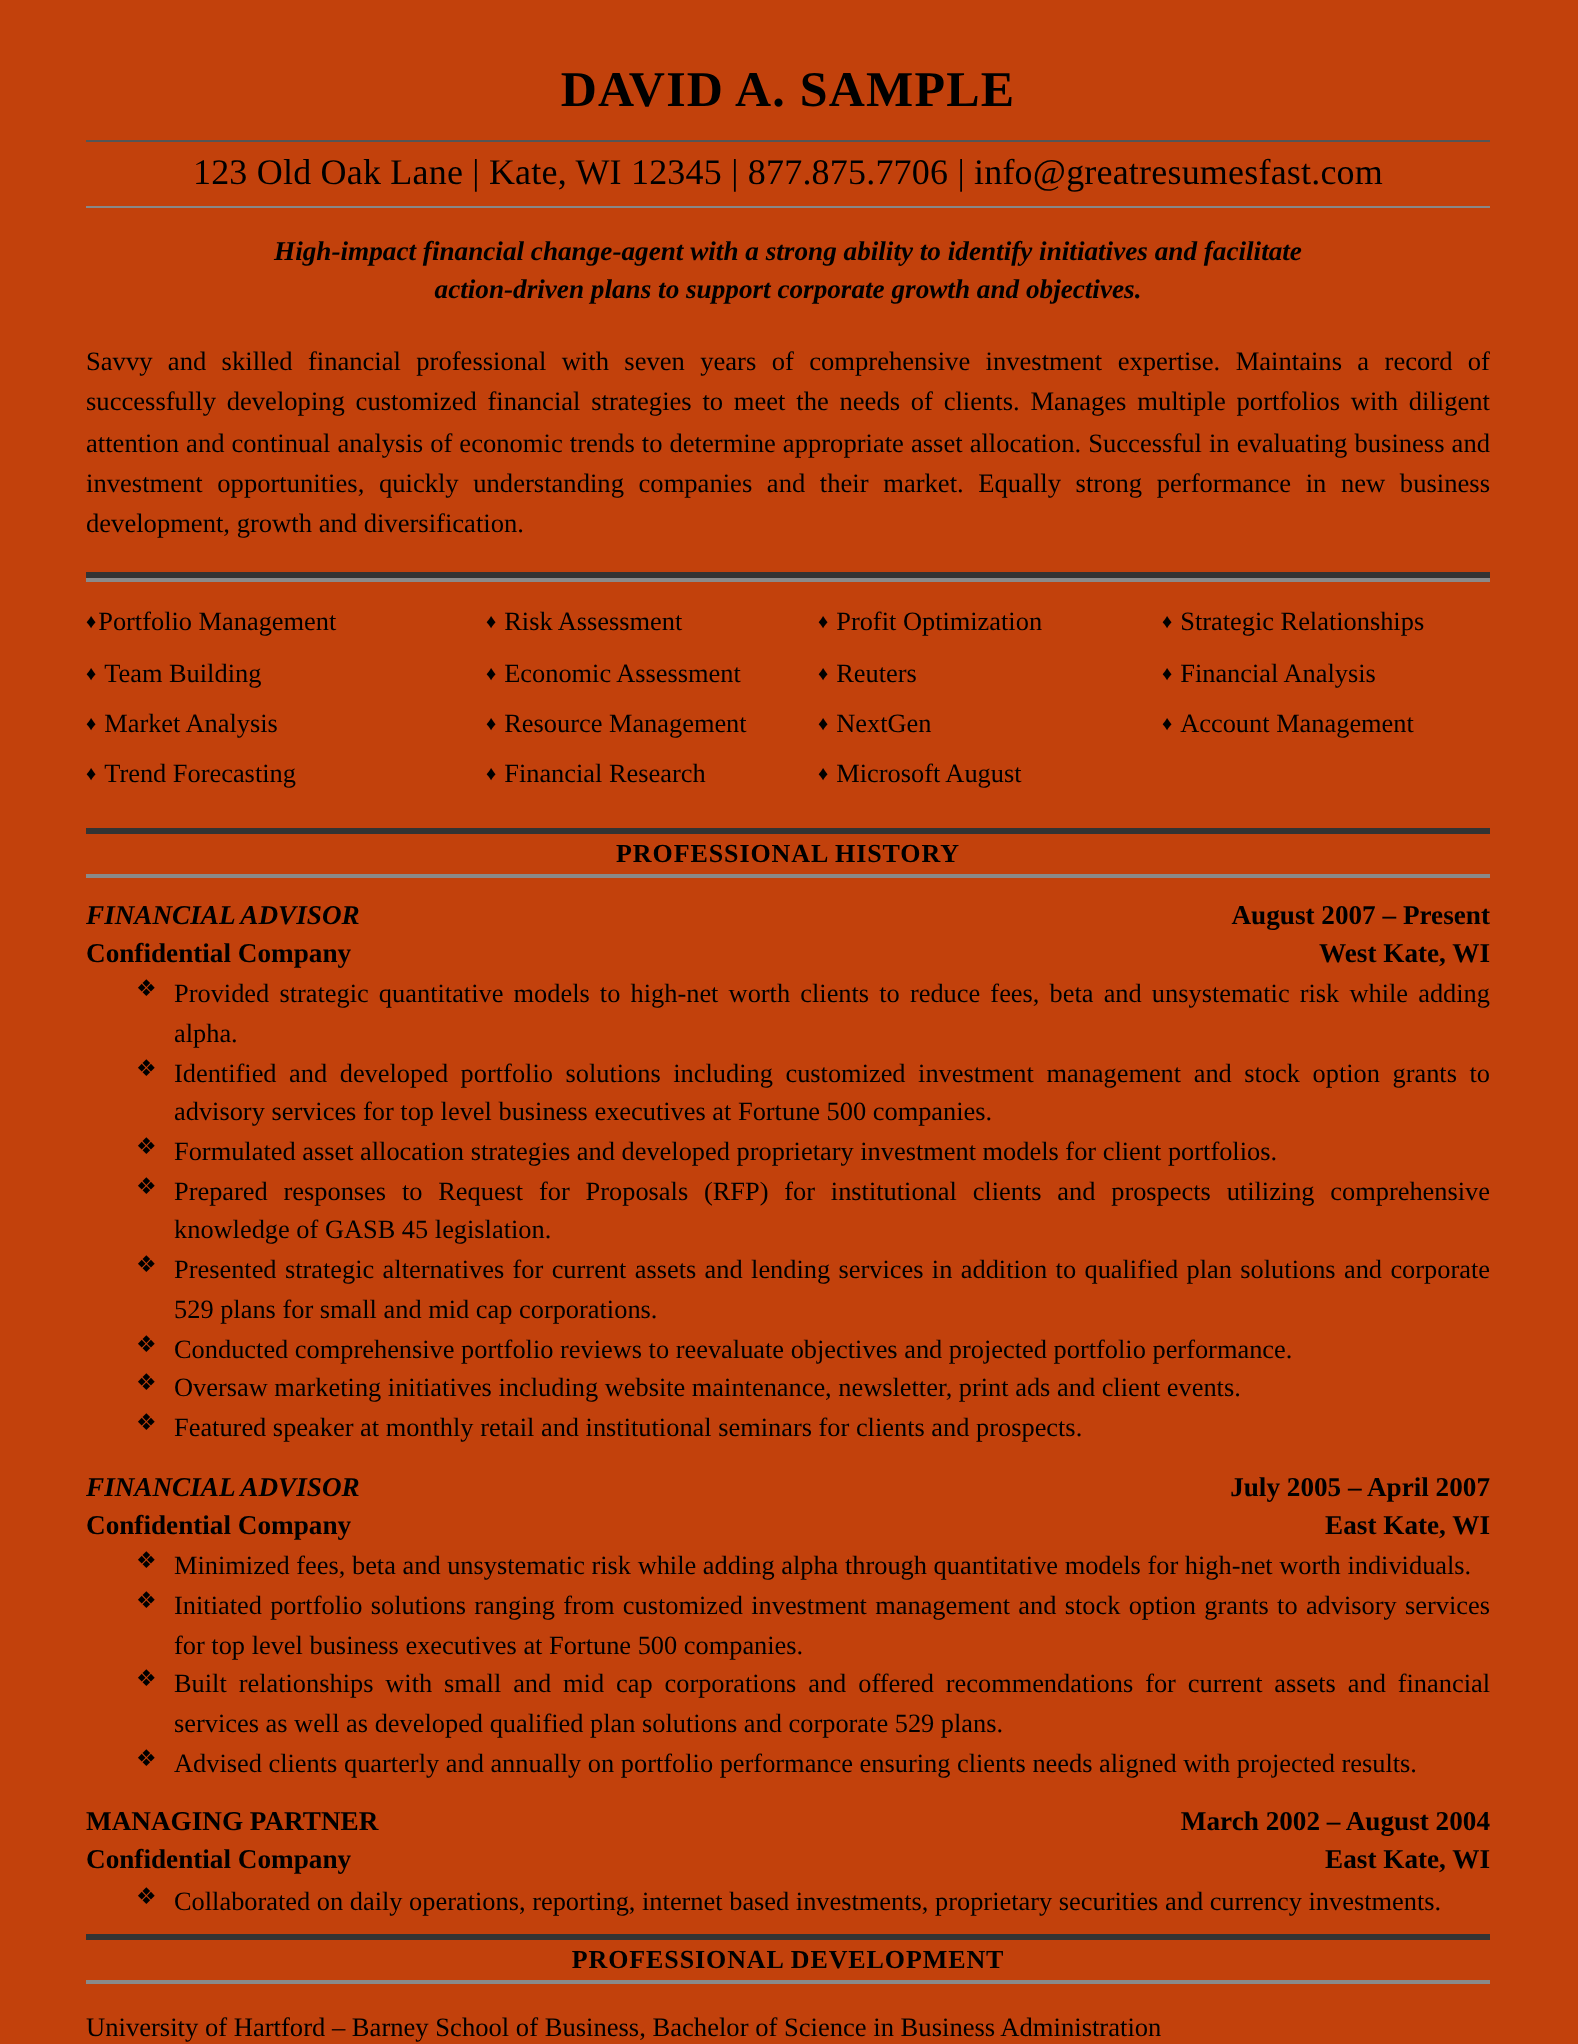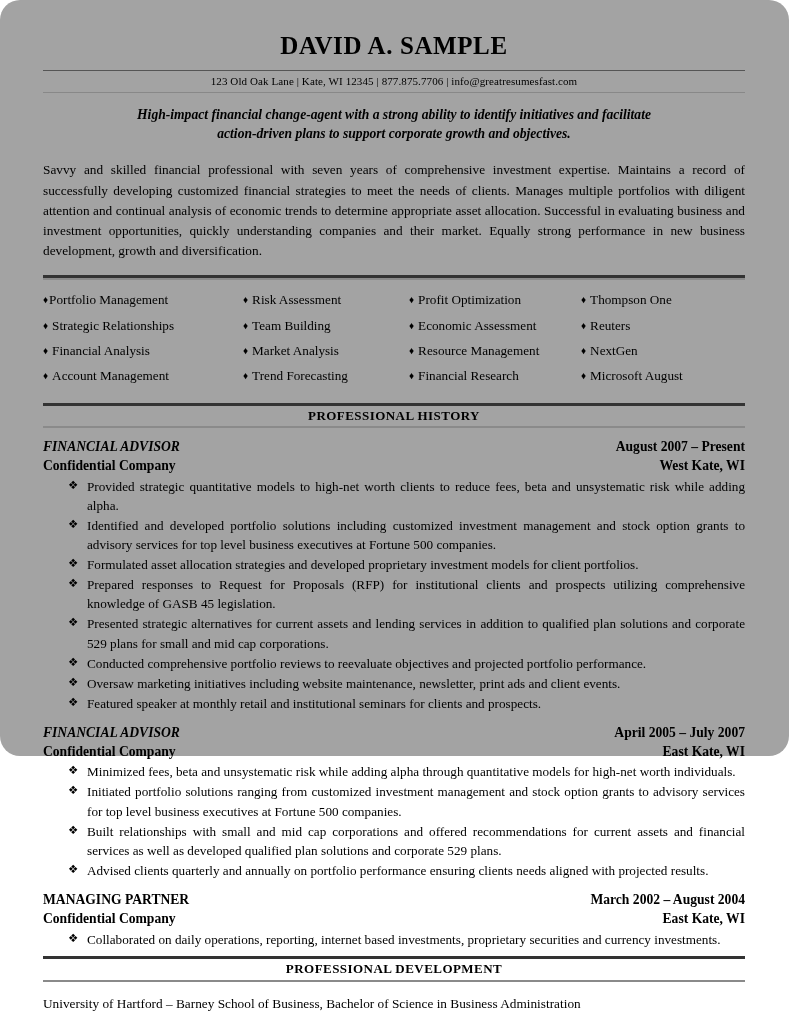--- a/index.html
+++ b/index.html
@@ -10,25 +10,24 @@
   body {
     width: 789px;
     height: 1022px;
     font-family: "Liberation Serif", "DejaVu Serif", serif;
     color: #000000;
     overflow: hidden;
   }
   .page {
     position: relative;
     width: 789px;
-    height: 756px;
-    background: #a3a3a3;
+    height: 1022px;
+    background: #c2410c;
     box-sizing: border-box;
     padding: 28px 44px 0 43px;
-    border-radius: 20px;
   }
 
   
   .name {
     text-align: center;
     font-size: 25px;
     font-weight: bold;
     letter-spacing: 0.6px;
     line-height: 1.15;
     margin: 4px 0 9px 0;
@@ -38,21 +37,21 @@
     border-top: 1.6px solid #555;
     margin: 0;
   }
   .rule-thin-lower {
     border: 0;
     border-top: 1.6px solid #888;
     margin: 0;
   }
   .contact {
     text-align: center;
-    font-size: 11px;
+    font-size: 18px;
     line-height: 1.55;
     padding: 2px 0 2px 0;
     letter-spacing: 0.1px;
   }
   .objective {
     text-align: center;
     font-style: italic;
     font-weight: bold;
     font-size: 13.6px;
     line-height: 1.42;
@@ -187,21 +186,20 @@
 
   <div class="section-bar">
     <div class="bar-top"></div>
     <div class="bar-bottom"></div>
   </div>
 
   <div class="skills">
     <div class="skill tight"><span class="dia">♦</span><span>Portfolio Management</span></div>
     <div class="skill"><span class="dia">♦</span><span>Risk Assessment</span></div>
     <div class="skill"><span class="dia">♦</span><span>Profit Optimization</span></div>
-    <div class="skill"><span class="dia">♦</span><span>Thompson One</span></div>
 
     <div class="skill"><span class="dia">♦</span><span>Strategic Relationships</span></div>
     <div class="skill"><span class="dia">♦</span><span>Team Building</span></div>
     <div class="skill"><span class="dia">♦</span><span>Economic Assessment</span></div>
     <div class="skill"><span class="dia">♦</span><span>Reuters</span></div>
 
     <div class="skill"><span class="dia">♦</span><span>Financial Analysis</span></div>
     <div class="skill"><span class="dia">♦</span><span>Market Analysis</span></div>
     <div class="skill"><span class="dia">♦</span><span>Resource Management</span></div>
     <div class="skill"><span class="dia">♦</span><span>NextGen</span></div>
@@ -235,21 +233,21 @@
       <li><span class="bul">❖</span><span>Presented strategic alternatives for current assets and lending services in addition to qualified plan solutions and corporate 529 plans for small and mid cap corporations.</span></li>
       <li><span class="bul">❖</span><span>Conducted comprehensive portfolio reviews to reevaluate objectives and projected portfolio performance.</span></li>
       <li><span class="bul">❖</span><span>Oversaw marketing initiatives including website maintenance, newsletter, print ads and client events.</span></li>
       <li><span class="bul">❖</span><span>Featured speaker at monthly retail and institutional seminars for clients and prospects.</span></li>
     </ul>
   </div>
 
   <div class="job">
     <div class="job-row">
       <span class="job-title">FINANCIAL ADVISOR</span>
-      <span class="job-dates">April 2005 – July 2007</span>
+      <span class="job-dates">July 2005 – April 2007</span>
     </div>
     <div class="job-row">
       <span class="job-company">Confidential Company</span>
       <span class="job-location">East Kate, WI</span>
     </div>
     <ul class="bullets">
       <li><span class="bul">❖</span><span>Minimized fees, beta and unsystematic risk while adding alpha through quantitative models for high-net worth individuals.</span></li>
       <li><span class="bul">❖</span><span>Initiated portfolio solutions ranging from customized investment management and stock option grants to advisory services for top level business executives at Fortune 500 companies.</span></li>
       <li><span class="bul">❖</span><span>Built relationships with small and mid cap corporations and offered recommendations for current assets and financial services as well as developed qualified plan solutions and corporate 529 plans.</span></li>
       <li><span class="bul">❖</span><span>Advised clients quarterly and annually on portfolio performance ensuring clients needs aligned with projected results.</span></li>

